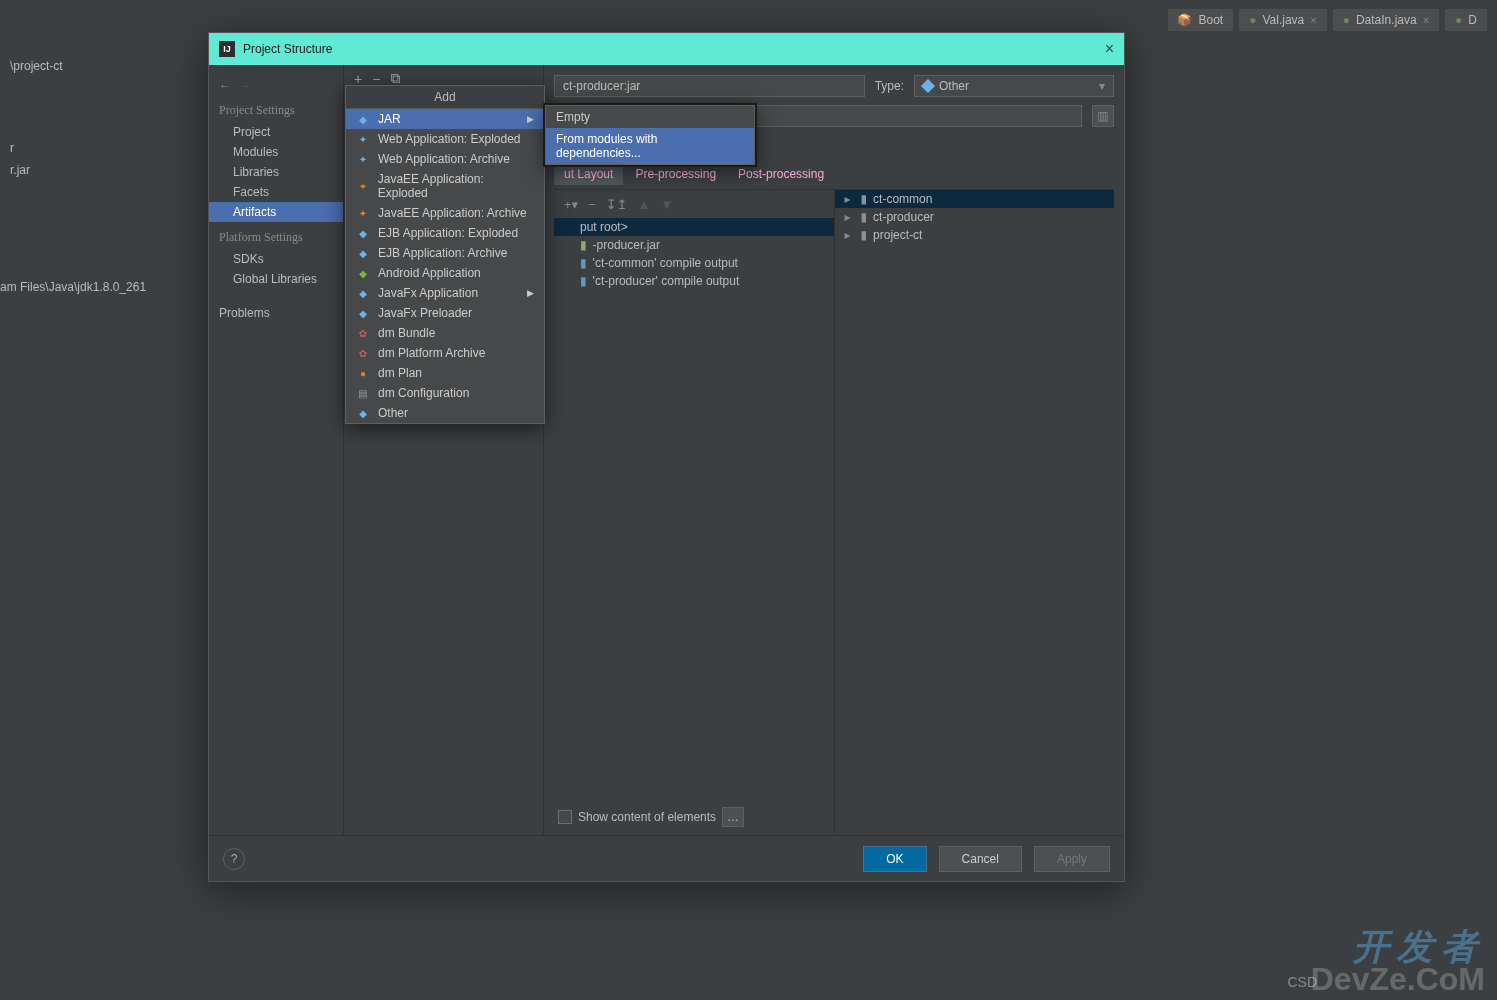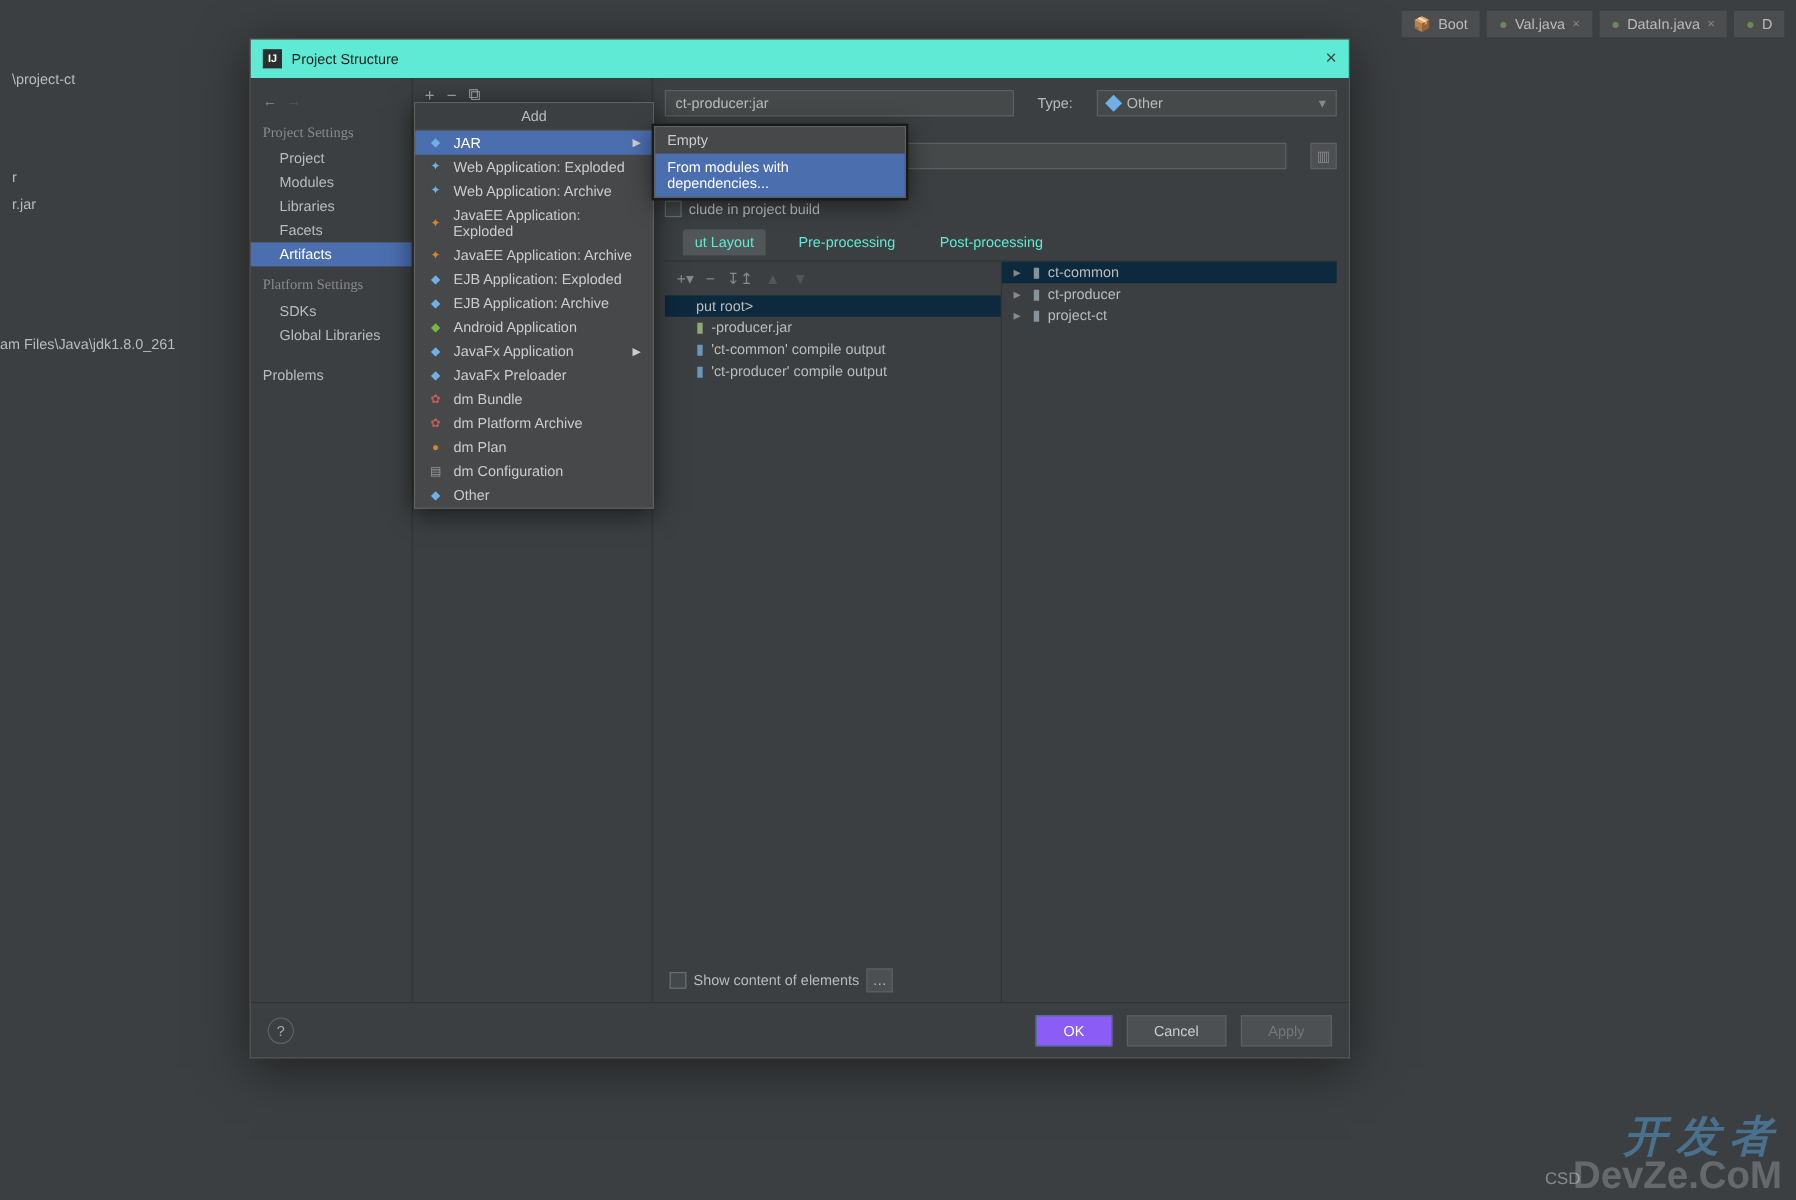--- a/index.html
+++ b/index.html
@@ -17,31 +17,31 @@
 .dialog-body { flex:1; display:flex; min-height:0; }
 .sidebar { width:135px; background:#3c3f41; border-right:1px solid #323232; padding-top:8px; }
 .sidebar .nav-back { padding:4px 10px; display:flex; gap:8px; color:#888; }
 .sidebar .group-hdr { color:#8a8a8a; padding:8px 10px 4px; font-size:12px;font-family:Liberation Serif, serif; }
 .sidebar .item { padding:3px 10px 3px 24px; color:#bbb; cursor:pointer; }
 .sidebar .item.sel { background:#4b6eaf; color:#fff; }
 .mid { width:200px; border-right:1px solid #323232; position:relative; }
 .mid .toolbar { height:28px; display:flex; align-items:center; gap:10px; padding:0 10px; border-bottom:1px solid #323232; }
 .mid .toolbar span { color:#aaa; font-size:14px; cursor:pointer; }
 .main { flex:1; display:flex; flex-direction:column; padding:10px 10px 0 10px; }
-.row { display:flex; align-items:center; gap:20px; margin-bottom:22px; }
+.row { display:flex; align-items:center; gap:10px; margin-bottom:8px; }
 .name-input { flex:1; background:#45494a; border:1px solid #5e6060; color:#bbb; padding:3px 8px; height:22px; }
 .type-label { color:#bbb; }
 .type-select { width:200px; background:#45494a; border:1px solid #5e6060; color:#bbb; height:22px; display:flex; align-items:center; padding:0 8px; gap:6px; }
 .type-select .chev { margin-left:auto; color:#888; }
 .out-dir { flex:1; background:#45494a; border:1px solid #5e6060; color:#bbb; padding:3px 8px; height:22px; display:flex; align-items:center; }
 .browse-btn { width:22px; height:22px; background:#4c5052; border:1px solid #5e6060; display:flex; align-items:center; justify-content:center; color:#888; }
 .checkbox-row { display:flex; align-items:center; gap:6px; padding:4px 0; }
 .checkbox { width:14px; height:14px; border:1px solid #6e6e6e; background:#43494a; }
 .tabs { display:flex; gap:2px; margin-top:6px; }
-.tab-btn { padding:4px 10px; color:#5eead4; cursor:pointer;margin-left:15px; }
+.tab-btn { padding:4px 10px; color:#f9a8d4; cursor:pointer; }
 .tab-btn.active { background:#515658; border-radius:3px 3px 0 0; }
 .panel { flex:1; display:flex; gap:0; border-top:1px solid #323232; margin-top:4px; min-height:0; }
 .left-panel,.right-panel { flex:1; display:flex; flex-direction:column; }
 .left-panel { border-right:1px solid #323232; }
 .panel-tb { height:28px; display:flex; align-items:center; gap:10px; padding:0 10px; color:#888; }
 .panel-tb span { font-size:13px; cursor:pointer; }
 .avail-hdr { padding:6px 10px; color:#bbb; display:flex; align-items:center; gap:4px; }
 .tree { flex:1; overflow:auto; }
 .tree-row { display:flex; align-items:center; gap:6px; padding:2px 10px; color:#bbb; }
 .tree-row.sel { background:#0d293e; }
@@ -58,21 +58,21 @@
 .ico-blue { color:#6fb0e8; }
 .ico-orange { color:#d9822b; }
 .ico-green { color:#7cb342; }
 .ico-red { color:#cc5b5b; }
 .ico-grey { color:#999; }
 .submenu { position:absolute; left:545px; top:105px; width:210px; background:#46484a; border:1px solid #5e6060; box-shadow:0 4px 20px rgba(0,0,0,0.6); z-index:11; outline:2px solid #1a1a1a; outline-offset:0; }
 .submenu .popup-item { padding:4px 10px; }
 .footer { height:46px; border-top:1px solid #323232; display:flex; align-items:center; padding:0 14px; gap:12px; }
 .help-btn { width:22px; height:22px; border:1px solid #5e6060; border-radius:11px; display:flex; align-items:center; justify-content:center; color:#aaa; }
 .btn { padding:5px 22px; background:#4c5052; border:1px solid #5e6060; color:#ccc; cursor:pointer; }
-.btn.primary { background:#8b5cf6; border-color:#4c708c; color:#fff; }
+.btn.primary { background:#0369a1; border-color:#4c708c; color:#fff; }
 .btn.disabled { color:#777; }
 .show-content { display:flex; align-items:center; gap:6px; margin:8px 0; padding-left:4px; }
 .dots-btn { width:22px; height:20px; background:#4c5052; border:1px solid #5e6060; color:#bbb; display:flex; align-items:center; justify-content:center; }
 .watermark1 { position:absolute; right:12px; bottom:28px; font-size:36px; font-weight:bold; color:rgba(89,174,234,0.45); font-style:italic; letter-spacing:8px;margin-left:16px; }
 .watermark2 { position:absolute; right:12px; bottom:2px; font-size:32px; font-weight:bold; color:rgba(255,255,255,0.22);text-align:right; }
 .csdn { position:absolute; right:180px; bottom:10px; color:#888; font-size:14px; }
 .diamond { width:10px; height:10px; background:#6fb0e8; transform:rotate(45deg); display:inline-block; }
 .bg-icons { position:absolute; top:8px; right:120px; display:flex; gap:14px; color:#888; }
 </style>
 </head>

